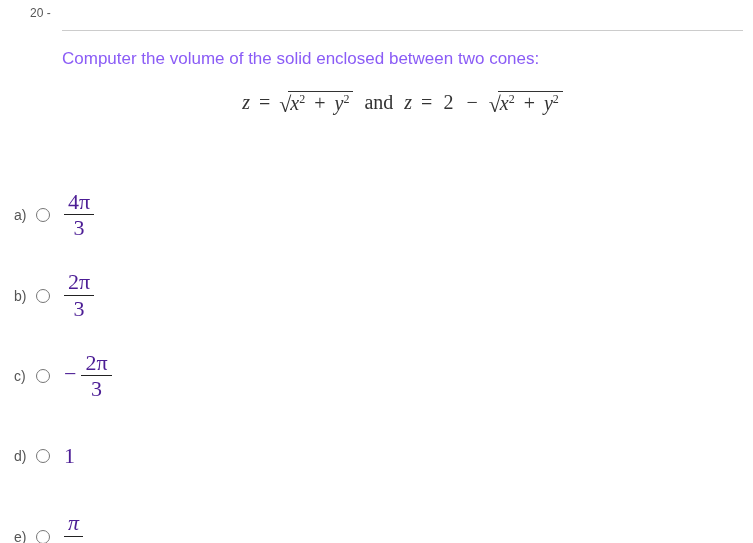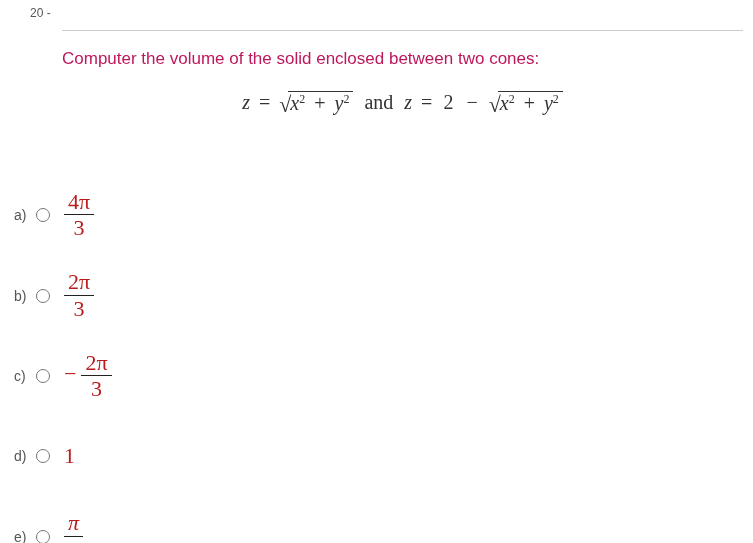--- a/index.html
+++ b/index.html
@@ -21,21 +21,21 @@
     .q-box {
       position: absolute;
       top: 30px;
       left: 62px;
       right: 10px;
       border-top: 1px solid #ccc;
       padding-top: 18px;
     }
     .prompt {
       font-size: 17px;
-      color: #be185d;
+      color: #8b5cf6;
       margin-bottom: 22px;
     }
     .formula-line {
       text-align: center;
       margin: 10px 0 30px;
       font-family: "Times New Roman", serif;
       font-size: 20px;
       font-style: italic;
       white-space: nowrap;
     }
@@ -71,21 +71,21 @@
       color: #555;
       width: 18px;
     }
     .opt input[type="radio"] {
       margin: 0 14px 0 4px;
       width: 14px; height: 14px;
     }
     .math {
       font-family: "Times New Roman", serif;
       font-size: 22px;
-      color: #b91c1c;
+      color: #4c1d95;
     }
     .frac {
       display: inline-block;
       text-align: center;
       vertical-align: middle;
     }
     .frac .top { display: block; padding: 0 4px; border-bottom: 1.3px solid #222; line-height: 1.1;}
     .frac .bot { display: block; padding: 0 4px; line-height: 1.15;}
     .neg { margin-right: 5px; }
     .plain { font-size: 22px; }

